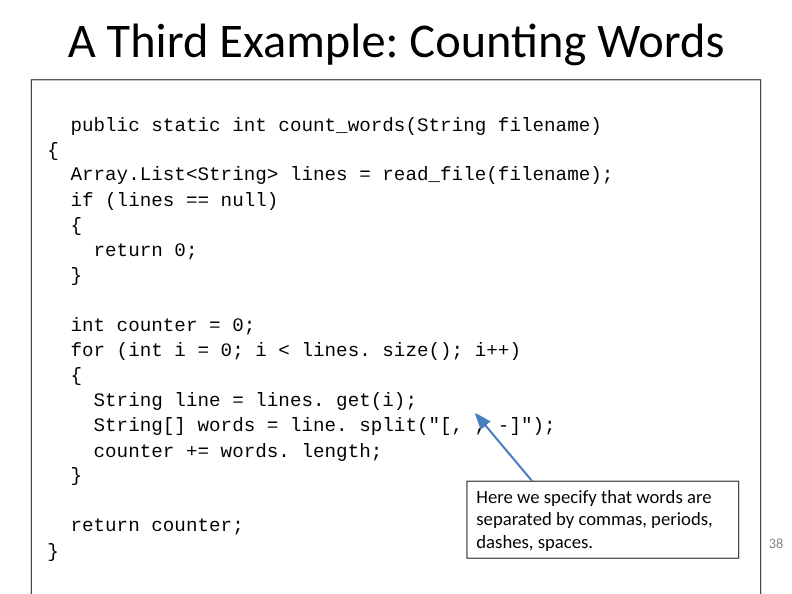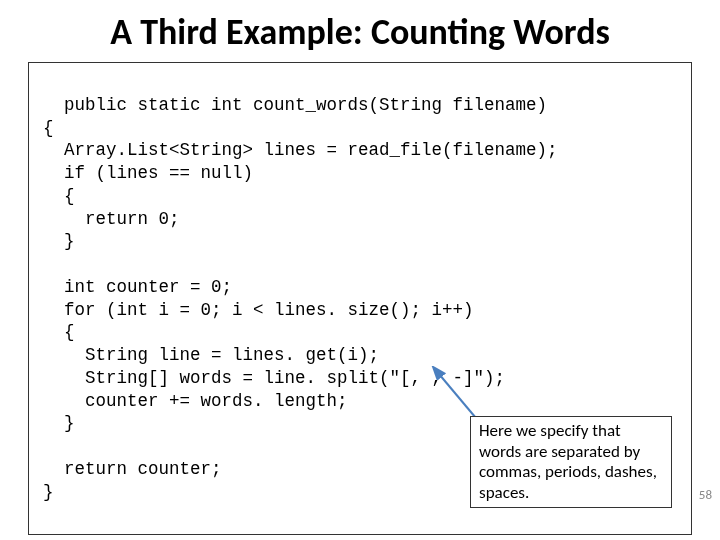--- a/index.html
+++ b/index.html
@@ -5,43 +5,43 @@
     * { margin: 0; padding: 0; box-sizing: border-box; }
     body {
       width: 720px;
       height: 540px;
       background: #fff;
       font-family: Calibri, Arial, sans-serif;
       position: relative;
       overflow: hidden;
     }
     .title {
-      font-size: 36px;
-      font-weight: 700;
+      font-size: 44px;
+      font-weight: 400;
       text-align: center;
       padding: 10px 20px 8px;
       color: #000;
     }
     .code-box {
       margin: 0 28px;
       border: 1px solid #333;
       padding: 8px 14px;
       font-family: "Courier New", monospace;
       font-size: 17.5px;
       font-weight: normal;
       line-height: 1.3;
       color: #000;
       white-space: pre;
       position: relative;
     }
     .callout {
       position: absolute;
       right: 48px;
       bottom: 32px;
-      width: 202px;
+      width: 248px;
       border: 1px solid #333;
       background: #fff;
       font-family: Calibri, Arial, sans-serif;
       font-size: 17px;
       font-weight: 400;
       line-height: 1.2;
       padding: 4px 8px;
       white-space: normal;
       color: #000;
     }
@@ -87,13 +87,13 @@
       <marker id="ah" markerWidth="10" markerHeight="10" refX="2" refY="3" orient="auto">
         <path d="M0,0 L0,6 L8,3 z" fill="#4a7fbf"></path>
       </marker>
     </defs>
     <line x1="60" y1="70" x2="8" y2="8" stroke="#4a7fbf" stroke-width="2" marker-end="url(#ah)"></line>
   </svg>
 </div>
 
 <div class="callout">Here we specify that words are separated by commas, periods, dashes, spaces.</div>
 
-<div class="page-num">58</div>
+<div class="page-num">38</div>
 
 </body></html>

